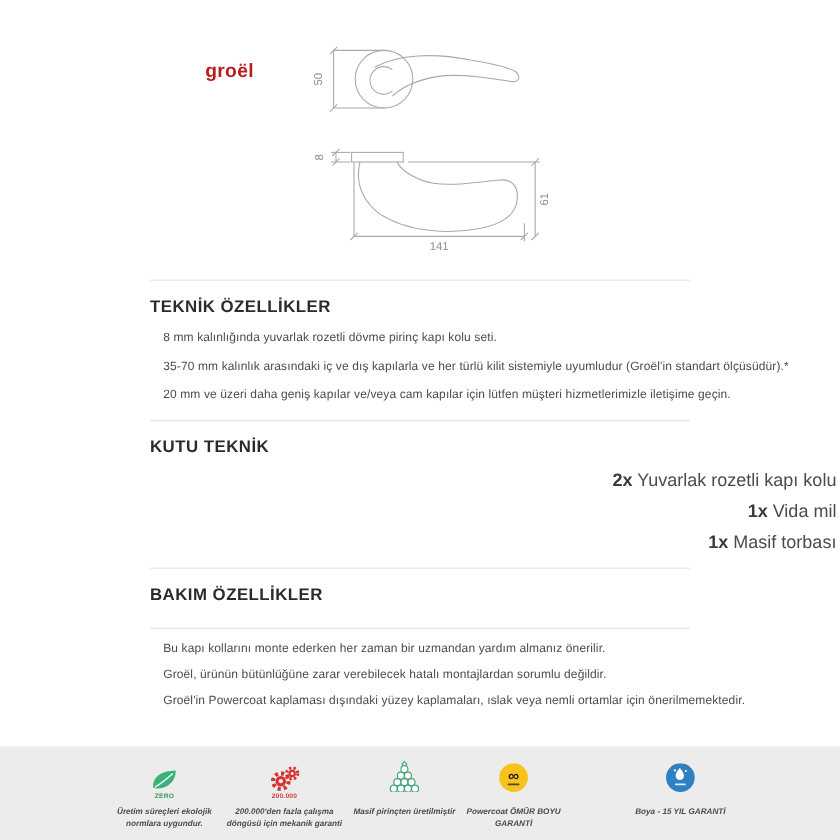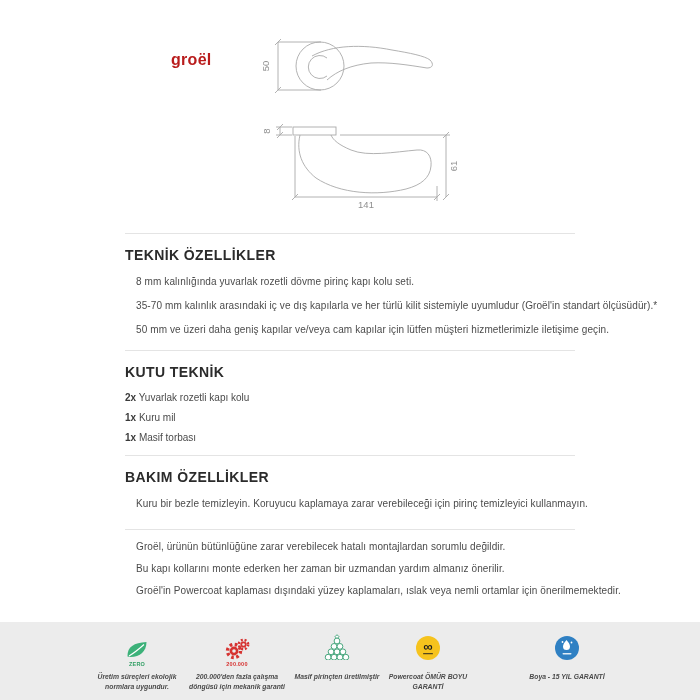--- a/index.html
+++ b/index.html
@@ -10,21 +10,21 @@
   .drawings{position:absolute;left:0;top:0;}
   .drawings path,.drawings line,.drawings circle,.drawings rect{stroke:#a9a9a9;stroke-width:.9;fill:none;}
   .drawings text{fill:#8f8f8f;font-size:9.5px;stroke:none;font-family:"Liberation Sans",sans-serif;}
   .content{position:absolute;left:125px;top:233px;width:572px;}
   .divider{width:450px;height:0;border-top:1px solid #e4e4e4;}
   .divider.mt{margin-top:15px;}
   .sec-heading{font-size:14px;font-weight:700;color:#2b2b2b;letter-spacing:.4px;margin:13px 0 0;}
   .sec-heading.big-gap{margin-top:24px;}
   p.body{font-size:10px;color:#4b4b4b;margin:13px 11px 0;letter-spacing:.1px;white-space:nowrap;}
   .sec-uyari p.body{margin-top:11px;}
-  p.item{font-size:10px;color:#4b4b4b;margin:9px 0 0;white-space:nowrap;}
+  p.item{font-size:15px;color:#4b4b4b;margin:9px 0 0;white-space:nowrap;text-align:right;}
   p.item:first-of-type{margin-top:12px;}
   .qty{font-weight:700;color:#3a3a3a;}
   .divider.after-items{margin-top:12px;}
   .divider.after-bakim{margin-top:20px;}
   .footer{position:absolute;left:0;top:622px;width:700px;height:78px;background:#ececec;}
   .badge{position:absolute;top:11px;width:110px;display:flex;flex-direction:column;align-items:center;}
   .b1{left:82px;} .b2{left:182px;} .b3{left:282px;} .b4{left:373px;} .b5{left:512px;}
   .badge-icon{height:27px;display:flex;align-items:flex-end;justify-content:center;}
   .badge-sub{height:8px;font-size:5.5px;font-weight:700;margin-top:1px;letter-spacing:.2px;}
   .sub-green{color:#2f9e63;} .sub-red{color:#d63230;}
@@ -75,44 +75,43 @@
     </g>
   </svg>
 
   <div class="content">
     <div class="divider"></div>
 
     <div class="sec-teknik">
       <h2 class="sec-heading">TEKNİK ÖZELLİKLER</h2>
       <p class="body">8 mm kalınlığında yuvarlak rozetli dövme pirinç kapı kolu seti.</p>
       <p class="body">35-70 mm kalınlık arasındaki iç ve dış kapılarla ve her türlü kilit sistemiyle uyumludur (Groël'in standart ölçüsüdür).*</p>
-      <p class="body">50 mm ve üzeri daha geniş kapılar ve/veya cam kapılar için lütfen müşteri hizmetlerimizle iletişime geçin.</p>
+      <p class="body">20 mm ve üzeri daha geniş kapılar ve/veya cam kapılar için lütfen müşteri hizmetlerimizle iletişime geçin.</p>
     </div>
 
     <div class="divider mt"></div>
 
     <div class="sec-kutu">
       <h2 class="sec-heading">KUTU TEKNİK</h2>
       <p class="item"><span class="qty">2x</span> <span>Yuvarlak rozetli kapı kolu</span></p>
-      <p class="item"><span class="qty">1x</span> <span>Kuru mil</span></p>
+      <p class="item"><span class="qty">1x</span> <span>Vida mil</span></p>
       <p class="item"><span class="qty">1x</span> <span>Masif torbası</span></p>
     </div>
 
     <div class="divider after-items"></div>
 
     <div class="sec-bakim">
       <h2 class="sec-heading">BAKIM ÖZELLİKLER</h2>
-      <p class="body">Kuru bir bezle temizleyin. Koruyucu kaplamaya zarar verebileceği için pirinç temizleyici kullanmayın.</p>
     </div>
 
     <div class="divider after-bakim"></div>
 
     <div class="sec-uyari">
+      <p class="body">Bu kapı kollarını monte ederken her zaman bir uzmandan yardım almanız önerilir.</p>
       <p class="body">Groël, ürünün bütünlüğüne zarar verebilecek hatalı montajlardan sorumlu değildir.</p>
-      <p class="body">Bu kapı kollarını monte ederken her zaman bir uzmandan yardım almanız önerilir.</p>
       <p class="body">Groël'in Powercoat kaplaması dışındaki yüzey kaplamaları, ıslak veya nemli ortamlar için önerilmemektedir.</p>
     </div>
   </div>
 
   <div class="footer">
 
     <div class="badge b1">
       <div class="badge-icon">
         <svg width="24" height="20" viewBox="0 0 24 20">
           <path d="M2.5,16.5 C2,7 9,2.5 21.5,2 C21.5,11 15,17 5.5,17 Z" fill="#3cb179"></path>

